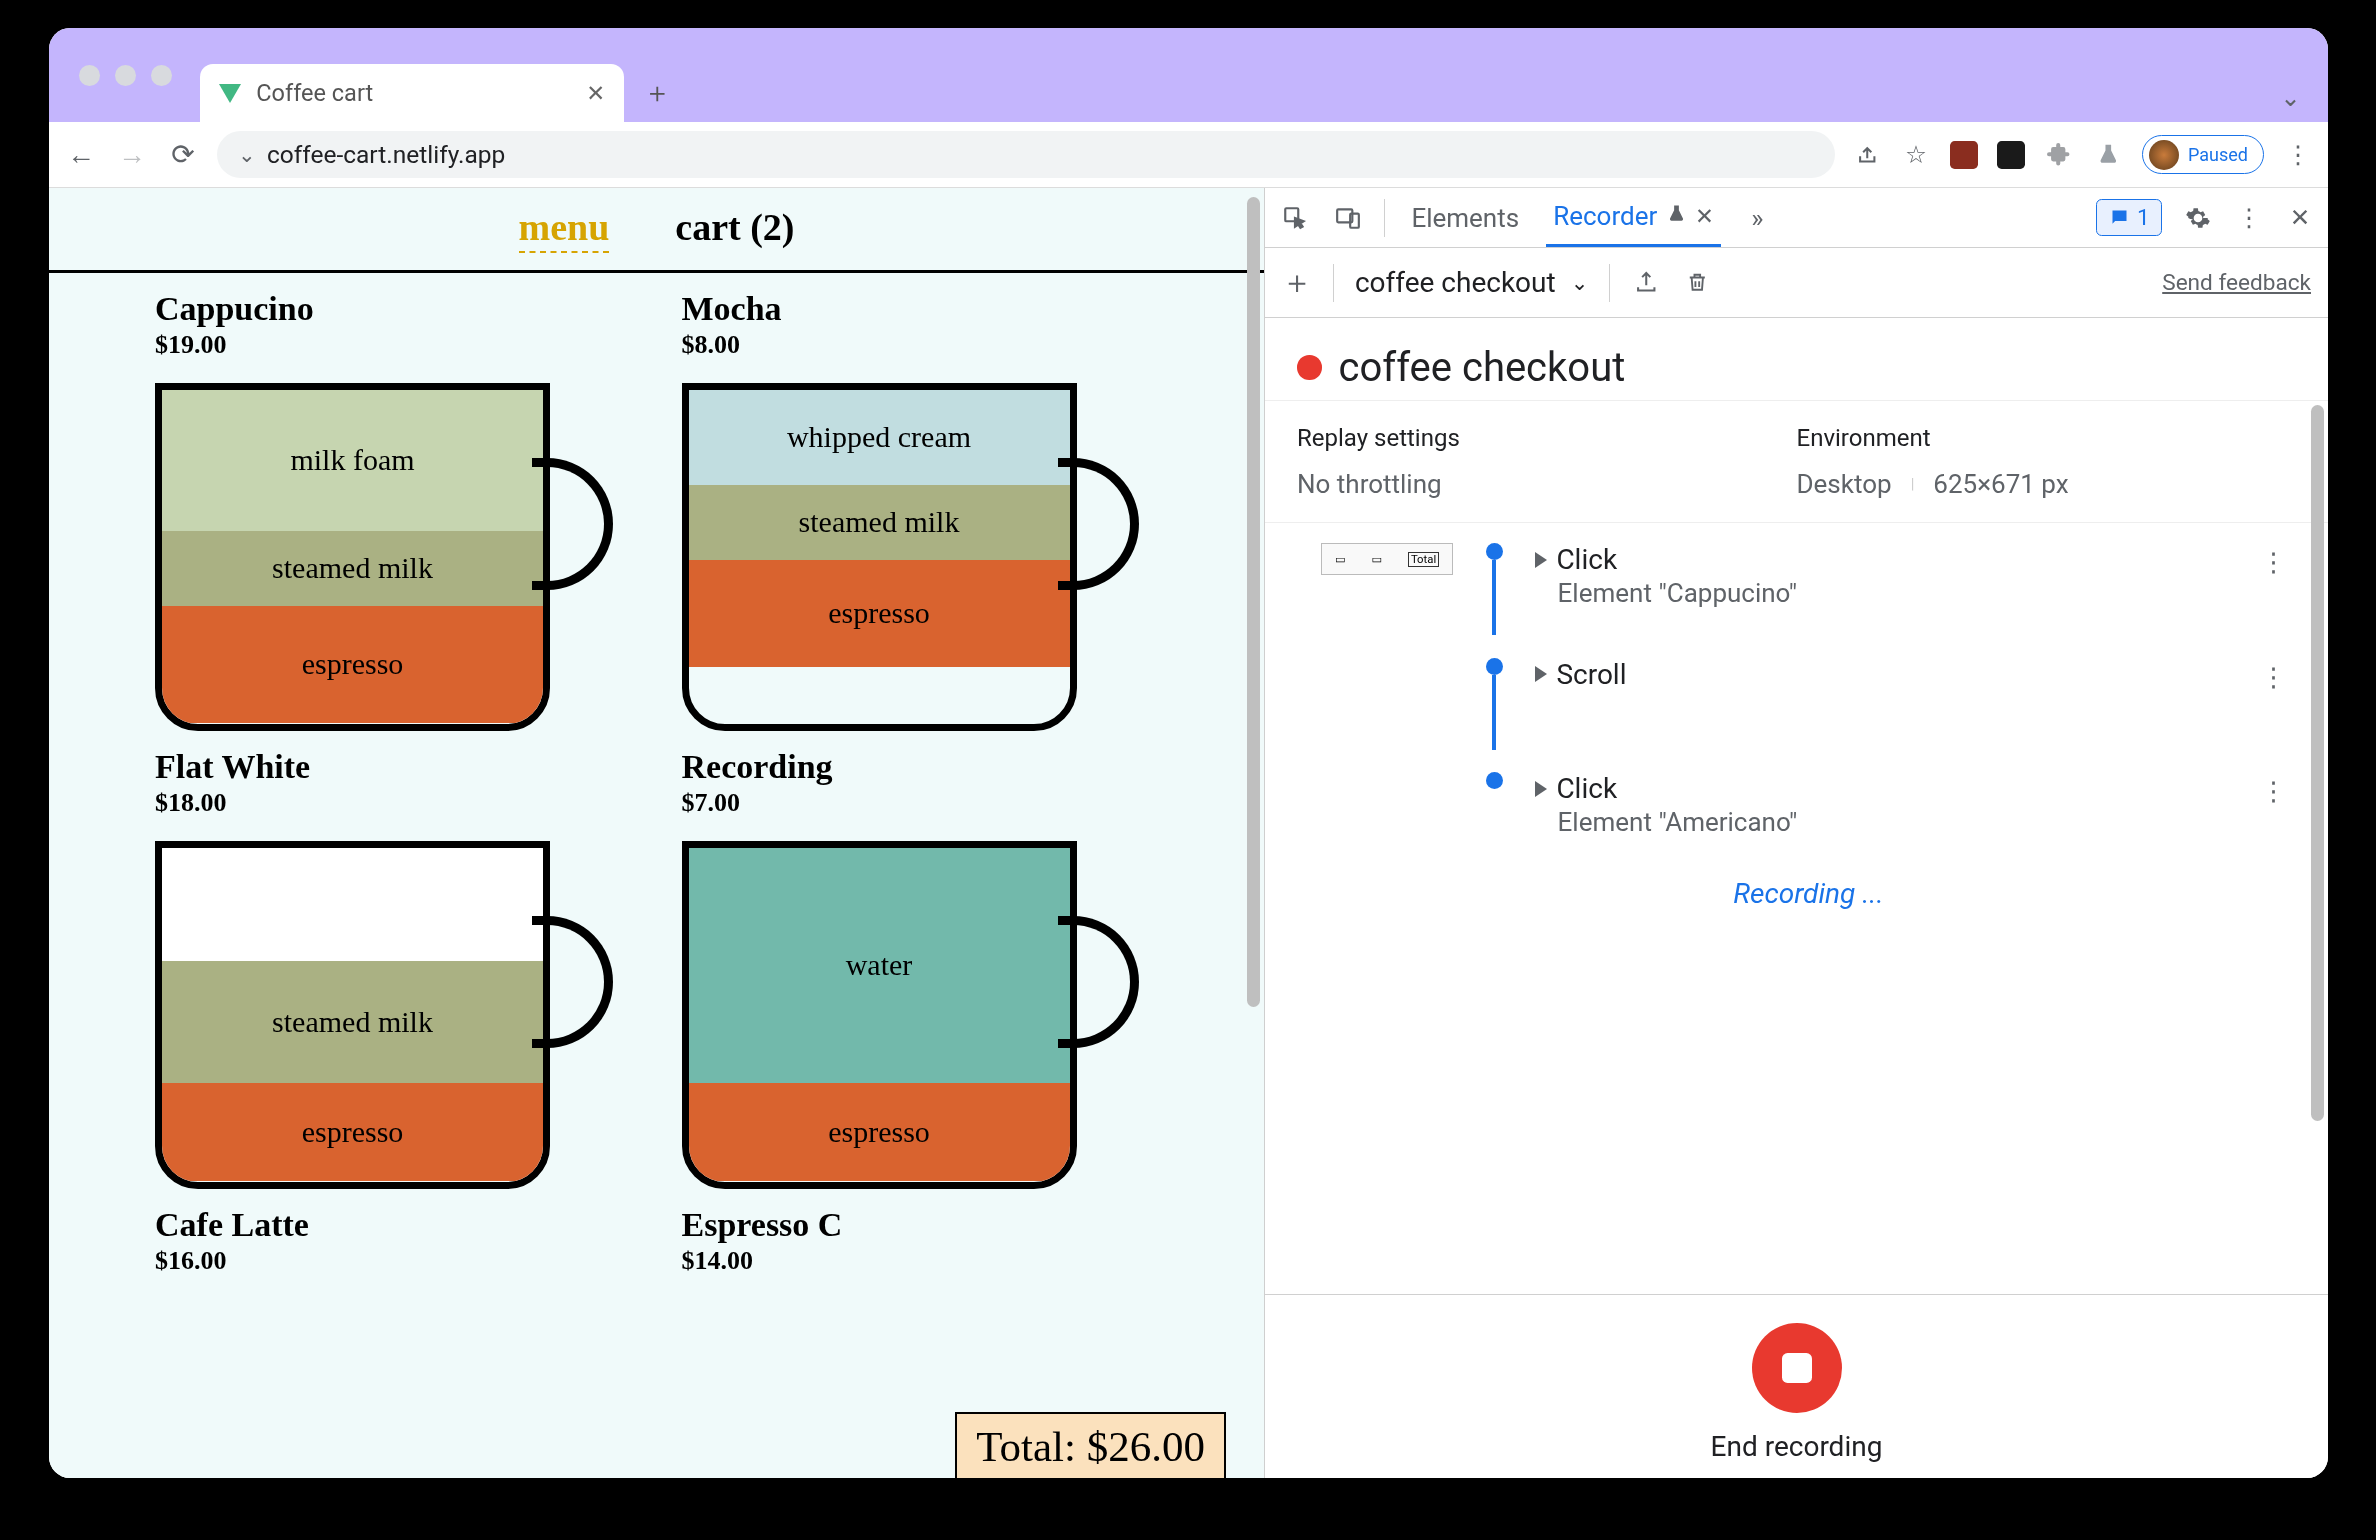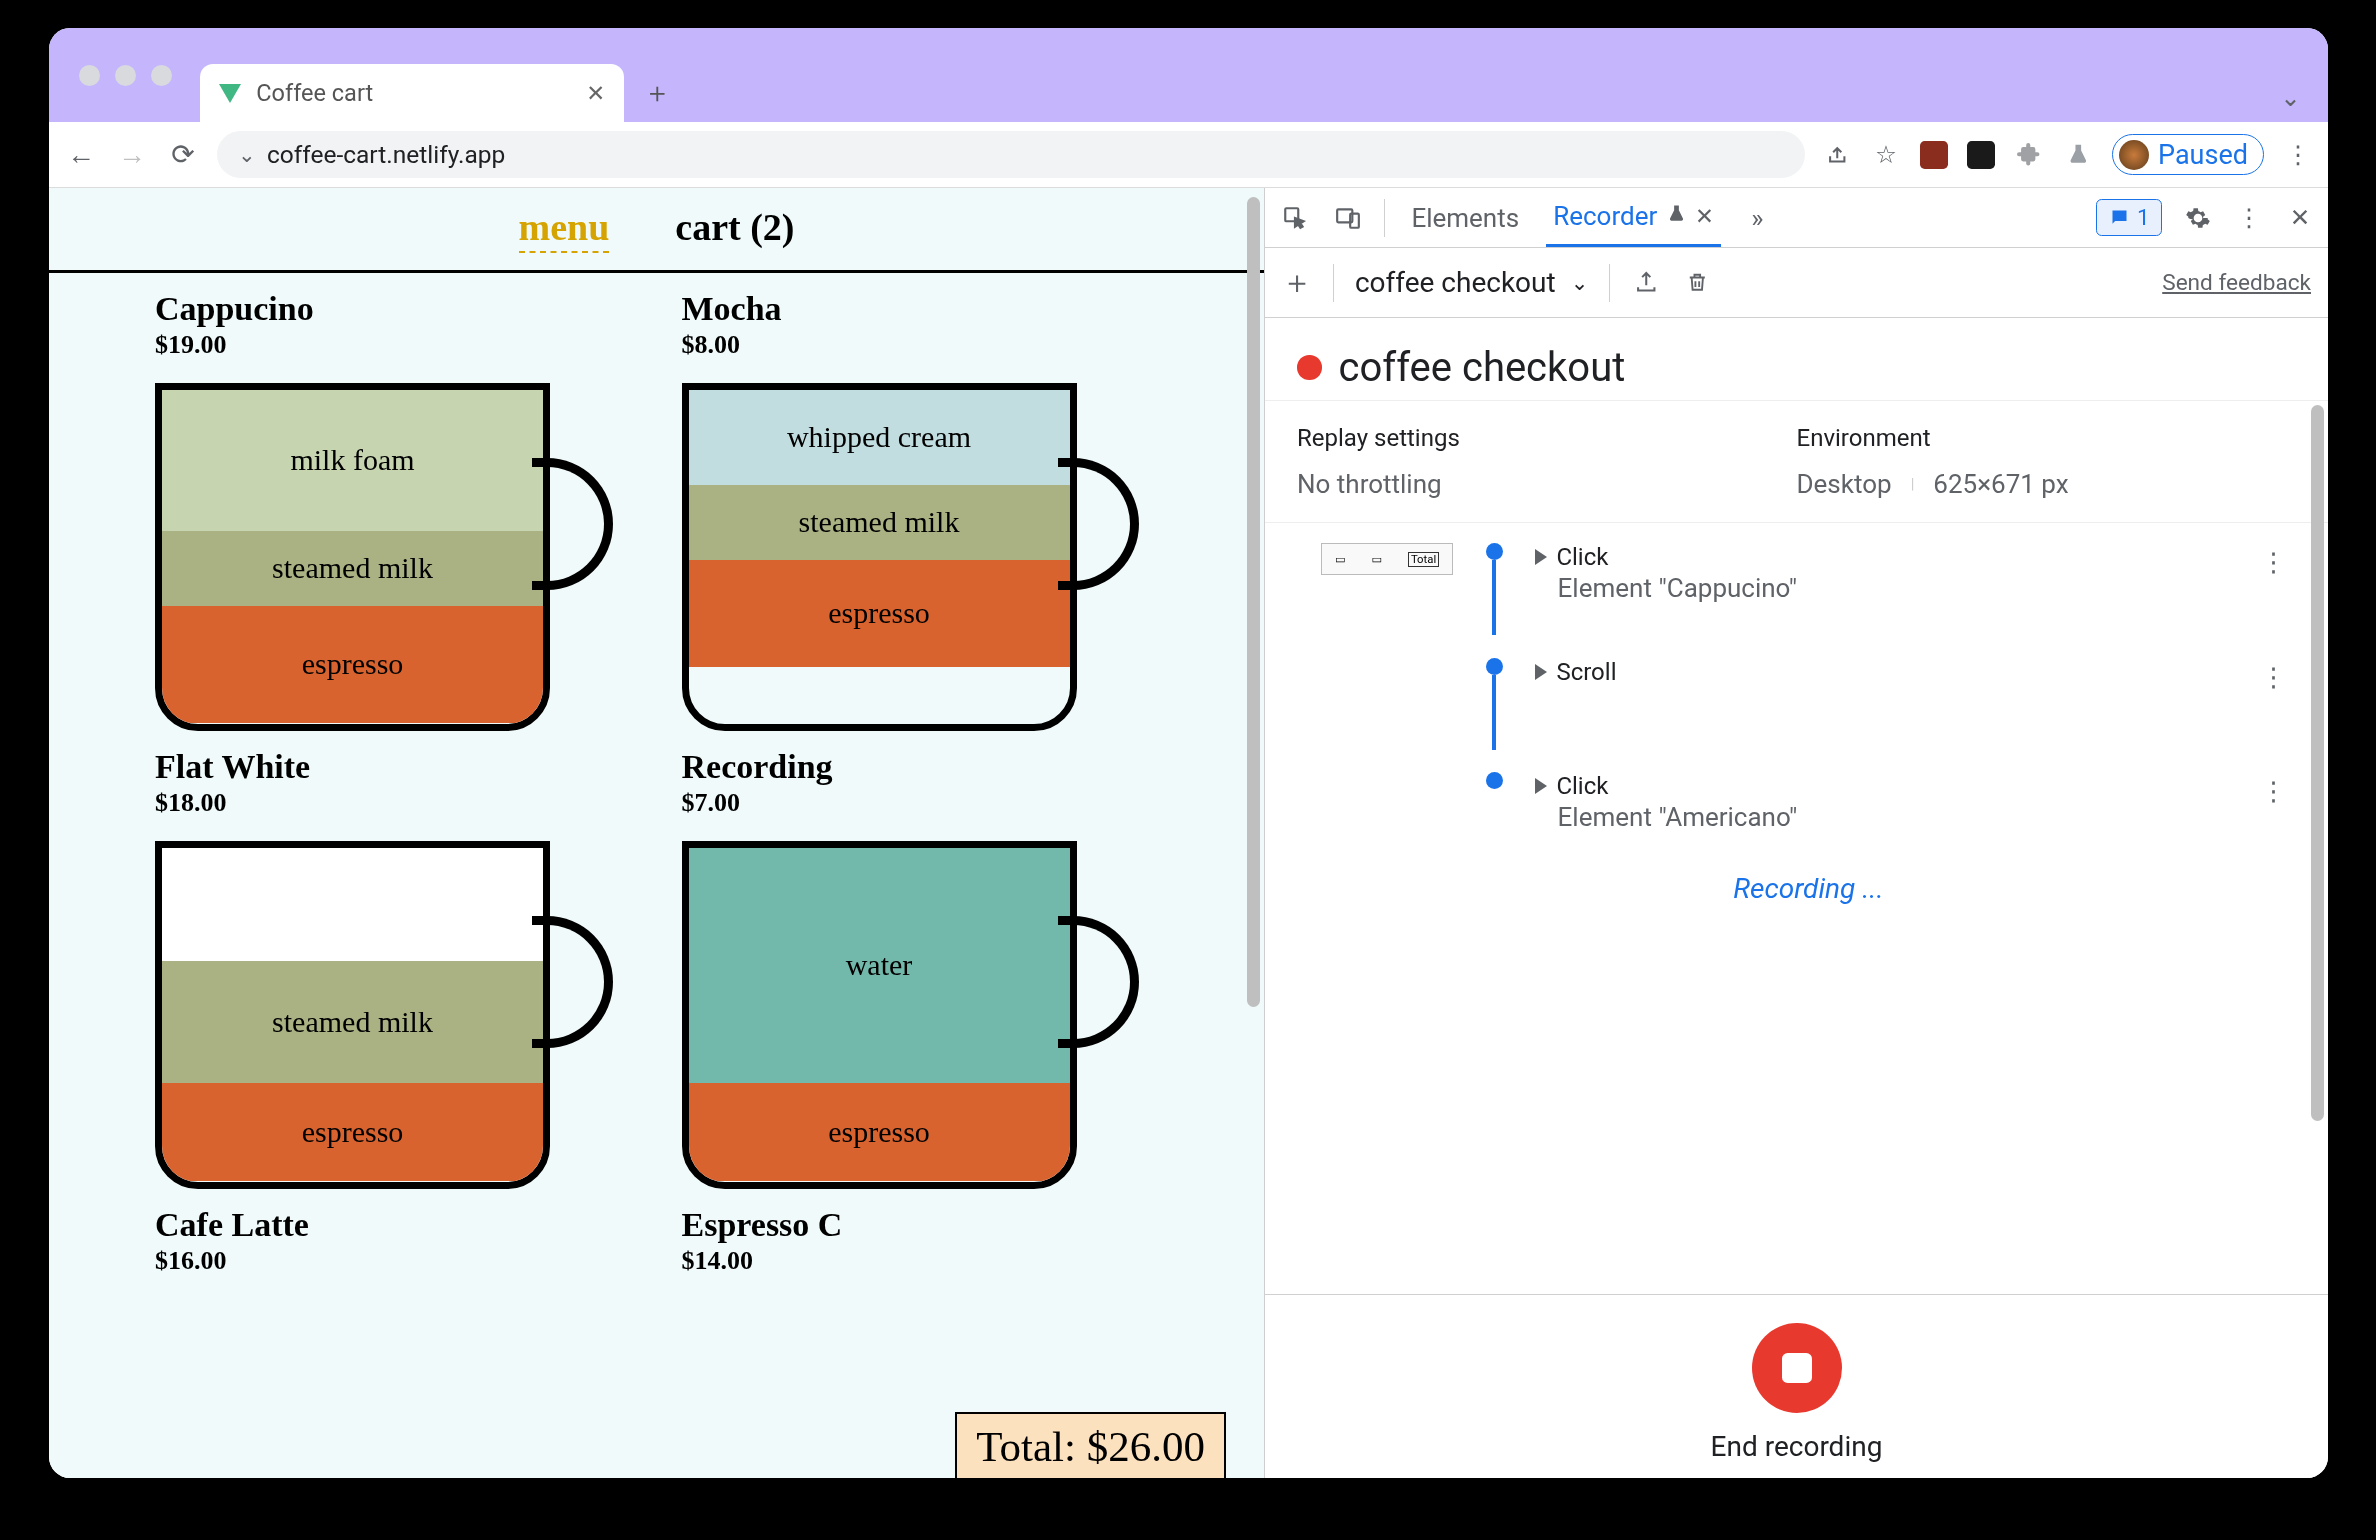--- a/index.html
+++ b/index.html
@@ -16,21 +16,21 @@
   .tab-close { font-size:22.6px; color:#666;}
   .newtab { display:flex;align-items:center;justify-content:center; width:47px;height:47px; margin:0 9.4px 5.6px 9.4px; font-size:28px; color:#555;}
   
   .url-bar { background:#fff; height:66px; display:flex; align-items:center; padding:0 15px; gap:17px; border-bottom:0.9px solid #dcdcdc;}
   .nav-ico { width:34px; height:34px; display:flex;align-items:center;justify-content:center; color:#5f6368; font-size:28px;}
   .url-box { flex:1; background:#f1f3f4; border-radius:38px; height:47px; display:flex; align-items:center; padding:0 21px; font-size:24.5px; color:#202124;}
   .url-box .secure { margin-right:11.3px; color:#5f6368; font-size:21px;}
   .right-icons { display:flex; align-items:center; gap:19px; }
   .ico { width:30px;height:30px;display:flex;align-items:center;justify-content:center;color:#5f6368;font-size:24.5px;}
   .ext-square { width:28px;height:28px;border-radius:4.7px;}
-  .paused-chip { display:flex;align-items:center;gap:9.4px;border:1.9px solid #1a73e8;border-radius:28px;padding:3.8px 15px 3.8px 5.6px;color:#1a73e8;font-size:27px;}
+  .paused-chip { display:flex;align-items:center;gap:9.4px;border:1.9px solid #1a73e8;border-radius:28px;padding:3.8px 15px 3.8px 5.6px;color:#1a73e8;font-size:18px;}
   .avatar { width:30px;height:30px;border-radius:50%;background:radial-gradient(circle,#c97b3b,#5b3a1a);}
   
   .content { display:flex; height:calc(100% - 139px); }
   .page { width:1215px; background:#f0fafa; position:relative; overflow:hidden;}
   .page-nav { display:flex;justify-content:center;gap:66px;padding:17px 0; border-bottom:3.8px solid #000;}
   .page-nav a { font-size:38px; font-weight:700; font-family:Georgia,serif; text-decoration:none;}
   .menu-link { color:#d6a402; border-bottom:2.8px dashed #d6a402; padding-bottom:1.9px;}
   .cart-link { color:#000;}
   .products { display:grid; grid-template-columns: 1fr 1fr; gap:17px 38px; padding:17px 94px 0 94px;margin-left:12px;}
   .product h3 { font-family:Georgia,serif; font-size:34px; font-weight:700; margin-bottom:1.9px;}
@@ -64,21 +64,21 @@
   .env-vals { display:flex; gap:19px; align-items:center;}
   .env-vals .sep { color:#ccc;}
   .steps { flex:1; overflow:auto; padding:9.4px 32px 19px 56px; position:relative;}
   .step-row { display:flex; align-items:flex-start; gap:28px; padding:11.3px 0; position:relative;}
   .thumb-mini { width:132px; height:32px; border:0.9px solid #bbb; background:#f9f9f9; font-size:11.3px; display:flex;align-items:center;justify-content:space-around;}
   .thumb-spacer { width:132px; }
   .timeline-col { width:26px; display:flex;flex-direction:column;align-items:center; position:relative;}
   .bullet { width:17px;height:17px;border-radius:50%;background:#1a73e8; z-index:2;}
   .vline { width:4.7px; background:#1a73e8; flex:1; min-height:75px;}
   .step-content { flex:1;}
-  .step-title { font-size:24px; color:#202124; display:flex;align-items:center;gap:9.4px;}
+  .step-title { font-size:28px; color:#202124; display:flex;align-items:center;gap:9.4px;}
   .caret-r { display:inline-block; width:0;height:0;border-top:8.5px solid transparent;border-bottom:8.5px solid transparent;border-left:12.2px solid #5f6368;}
   .step-sub { font-size:26px; color:#5f6368; margin-top:1.9px; margin-left:22.6px;}
   .step-menu { color:#5f6368; font-size:26px; padding:3.8px 9.4px;}
   .recording-status { text-align:center; color:#1a73e8; font-style:italic; font-size:28px; padding:28px 0 38px 0;}
   .end-area { border-top:0.9px solid #d0d0d0; padding:28px 0 36px 0; display:flex; flex-direction:column; align-items:center; gap:17px;}
   .end-btn { width:90px;height:90px;border-radius:50%;background:#e8392f;display:flex;align-items:center;justify-content:center;}
   .end-square { width:30px;height:30px;background:#fff;border-radius:5.6px;}
   .end-label { font-size:28px; color:#202124;}
   .dt-scroll { position:absolute; right:3.8px; top:66px; width:17px; height:calc(100% - 85px);}
   .dt-thumb { position:absolute; right:0; top:151px; width:13px; height:716px; background:#bfbfbf; border-radius:9.4px;}

